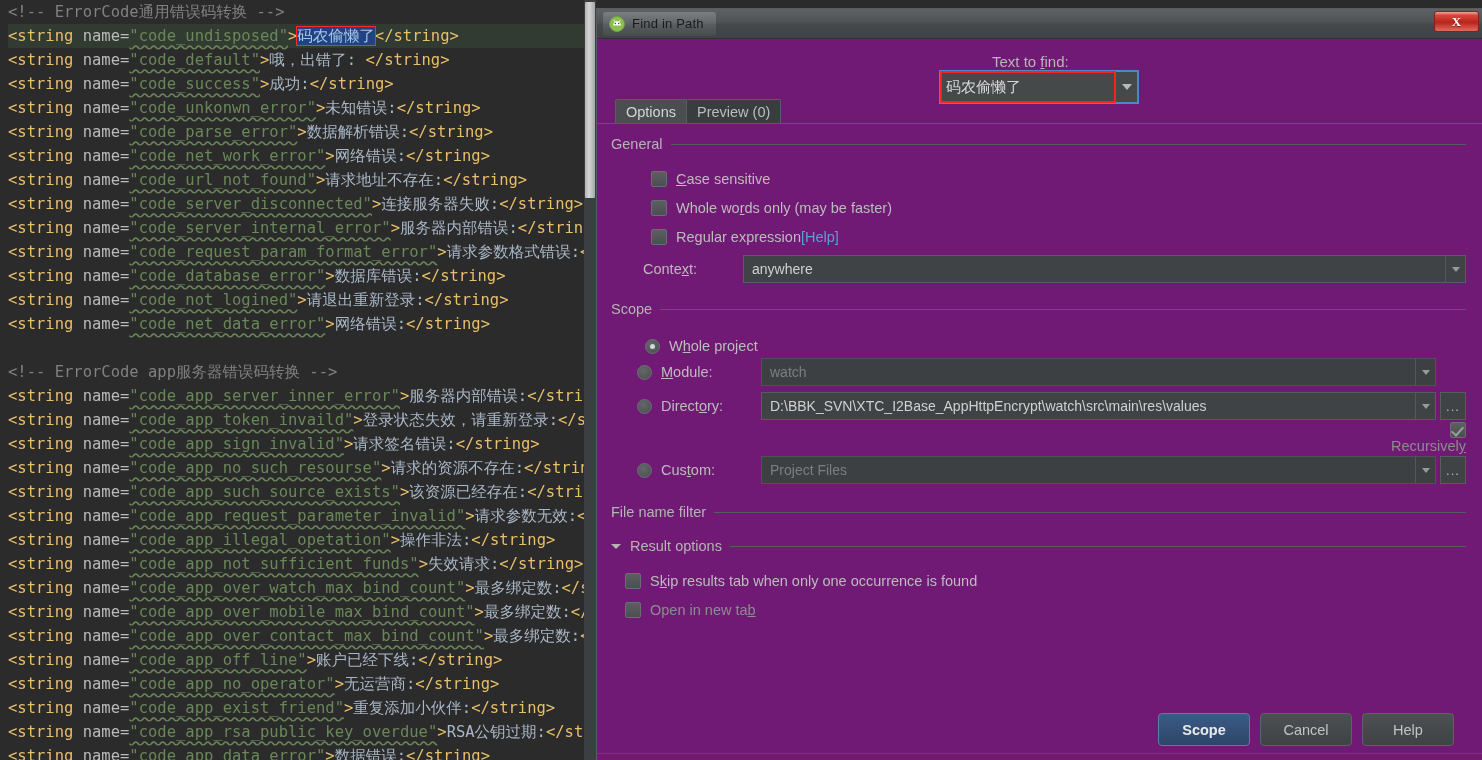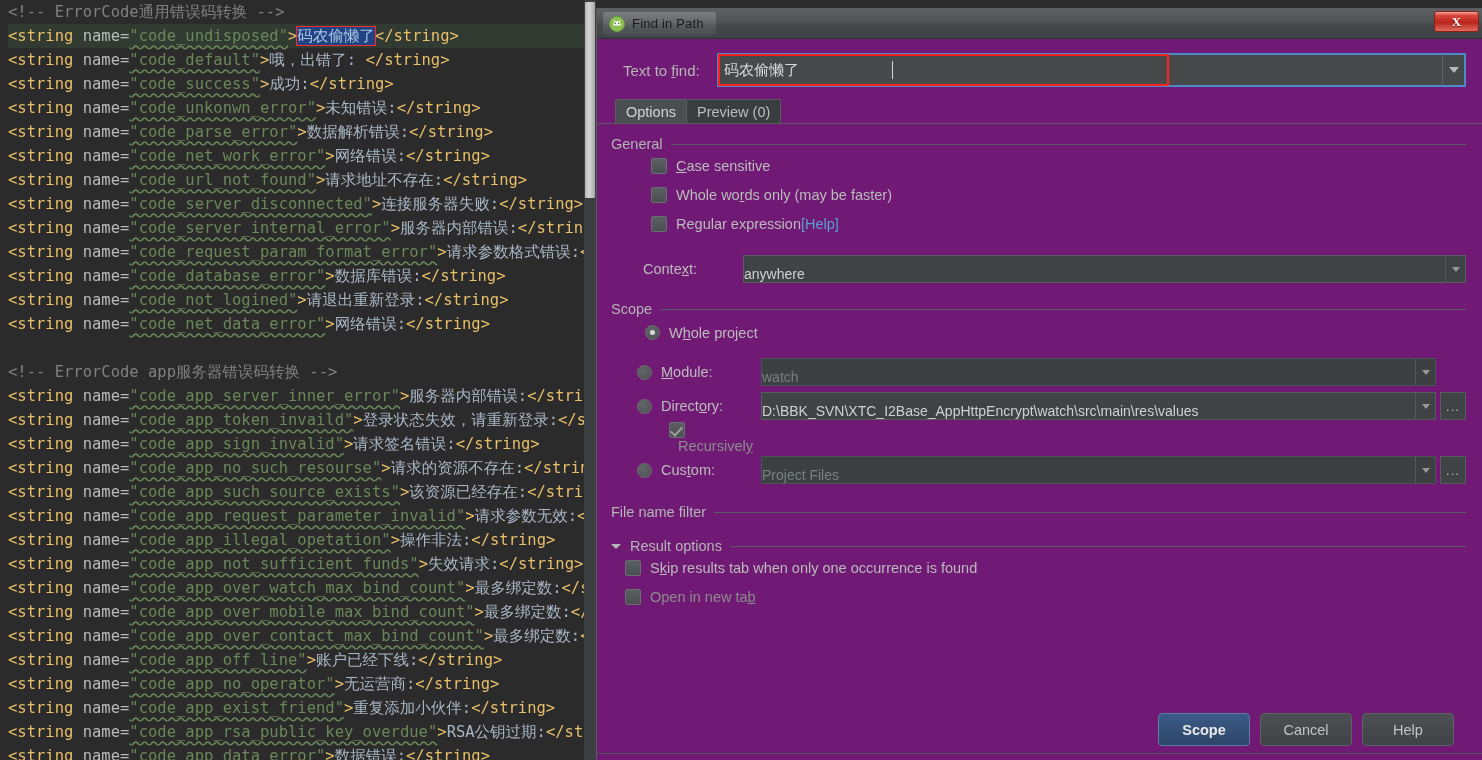--- a/index.html
+++ b/index.html
@@ -101,22 +101,23 @@
     flex: 1 1 auto;
     position: relative;
     padding: 0;
     color: #bbbbbb;
     font-size: 14.5px;
   }
 
   
   #findrow {
     display: flex; align-items: center;
-    margin: 14px 16px 0 26px;
+    margin: 14px 16px 0 15px;
     height: 34px;
+    flex-direction: column;
   }
   #findlabel { width: 94px; flex: 0 0 auto; color: #b6b6b6; font-size: 15px;}
   .u { text-decoration: underline; }
   #findbox {
     flex: 1 1 auto; height: 34px;
     border: 2px solid #4a88c7;
     background: #45494a;
     display: flex; align-items: stretch;
   }
   #findinput-wrap {
@@ -191,21 +192,21 @@
   .group .gline { flex: 1 1 auto; height: 1px; background: #585b5d; }
   .group .caret {
     width: 0; height: 0;
     border-left: 5px solid transparent;
     border-right: 5px solid transparent;
     border-top: 5px solid #b5b5b5;
     margin-right: 1px;
   }
 
   
-  .row { display: flex; align-items: flex-start; height: 29px; padding-left: 8px; }
+  .row { display: flex; align-items: flex-end; height: 29px; padding-left: 8px; }
   .cb {
     width: 16px; height: 16px; flex: 0 0 16px;
     background: linear-gradient(to bottom,#5b5f61,#4b4f51);
     border: 1px solid #6a6e70;
     border-radius: 2px;
     position: relative;
   }
   .cb.checked::after {
     content: "";
     position: absolute; left: 3px; top: 1px;
@@ -232,23 +233,23 @@
   .rlabel.dim { color: #8d8d8d; }
 
   
   .scoperow { display: flex; align-items: center; height: 32px; margin-top: 2px; }
   .scoperow .rb { margin-left: 40px; }
   .scoperow .lbl { width: 100px; margin-left: 9px; font-size: 14.5px; color: #bcbcbc; }
   .field {
     flex: 1 1 auto; height: 28px;
     background: #3f4345;
     border: 1px solid #585c5e;
-    display: flex; align-items: flex-end;
+    display: flex; align-items: center;
     color: #d0d0d0; font-size: 14px;
-    padding-left: 0;
+    padding-left: 8px;
     overflow: hidden; white-space: nowrap;
   }
   .field.disabled { color: #7b7f81; background: #3c4042; border-color: #4e5254; }
   .field .fval { flex: 1 1 auto; overflow: hidden; text-overflow: ellipsis; }
   .field .farrow {
     width: 20px; flex: 0 0 20px; height: 100%;
     border-left: 1px solid #545858;
     display: flex; align-items: center; justify-content: center;
   }
   .ellipsis-btn {

